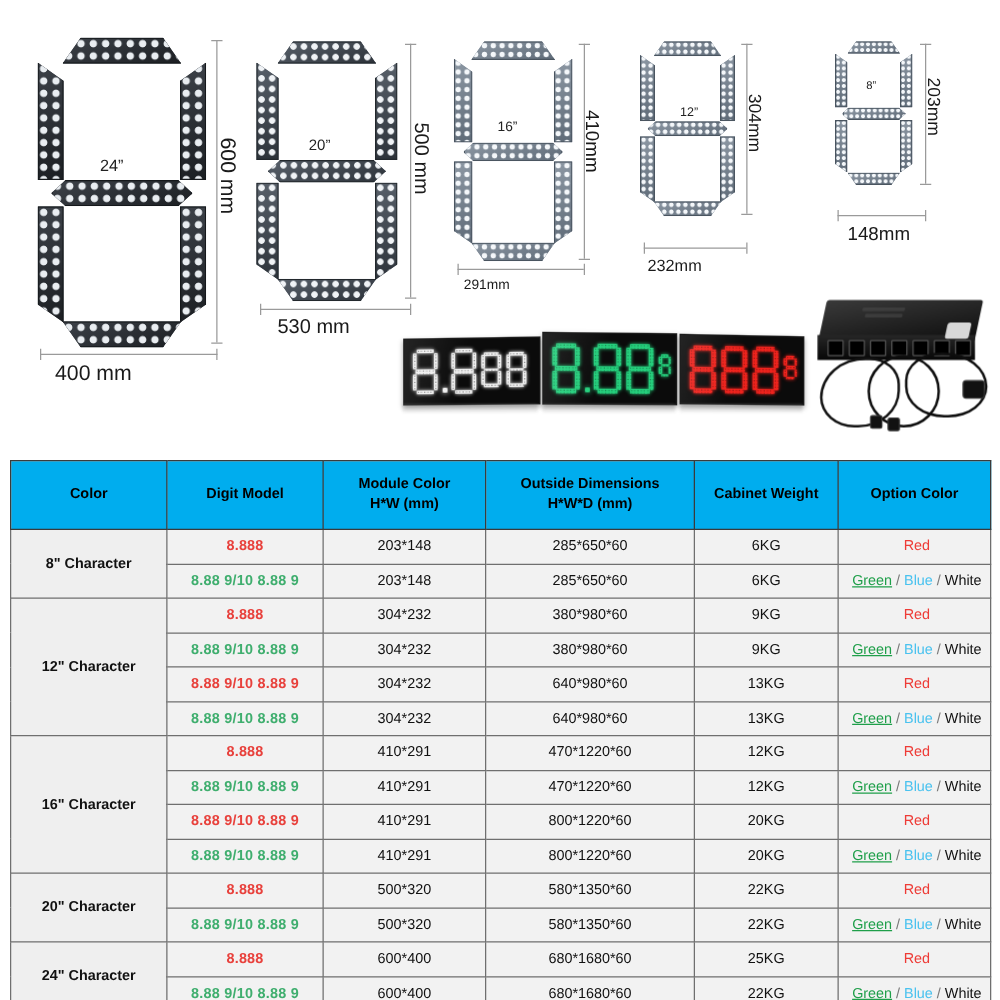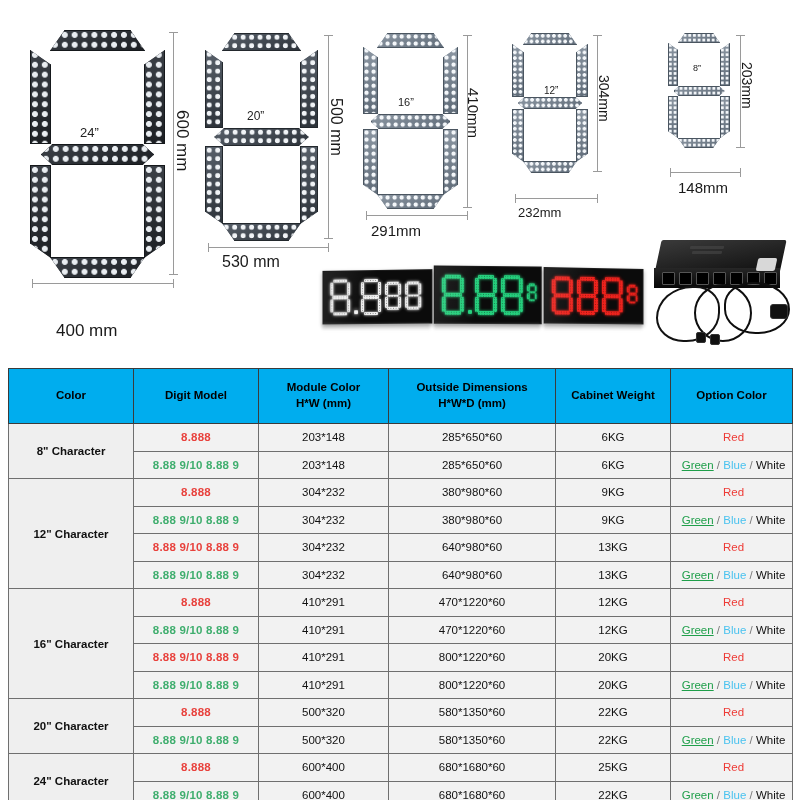--- a/index.html
+++ b/index.html
@@ -125,21 +125,21 @@
         </div>
       <div class="lbl-inch" style="left:50px;top:95px;font-size:13px;">24”</div>
     </div>
     <div class="dim-line-v" style="left:173px;top:32px;height:242px;"></div>
     <div class="dim-cap-h" style="left:169px;top:32px;"></div>
     <div class="dim-cap-h" style="left:169px;top:274px;"></div>
     <div class="dim-text vert" style="left:192px;top:110px;font-size:17px;">600 mm</div>
     <div class="dim-line-h" style="left:32px;top:283px;width:142px;"></div>
     <div class="dim-cap-v" style="left:32px;top:279px;"></div>
     <div class="dim-cap-v" style="left:173px;top:279px;"></div>
-    <div class="dim-text" style="left:56px;top:289px;font-size:17px;margin-top:32px;">400 mm</div>
+    <div class="dim-text" style="left:44px;top:289px;font-size:17px;">400 mm</div>
 
     <div class="digit-group" style="left:205px;top:33px;">
       <div class="seg-digit" id="d20" style="width:113px;height:208px;">
           <div class="seg" style="left: 17px; top: 0px; width: 79px; height: 18px; background-color: rgb(89, 97, 107); background-image: radial-gradient(circle, rgb(240, 243, 246) 2.2842px, rgba(0, 0, 0, 0) 2.8842px), linear-gradient(160deg, rgb(89, 97, 107), rgb(43, 49, 56)); background-size: 8.46px 8.46px, 100% 100%; clip-path: polygon(12.6px 0px, calc(100% - 12.6px) 0px, 100% 100%, 0px 100%); box-shadow: rgb(35, 40, 45) 0px 0px 0px 1px inset;"></div>
           <div class="seg" style="left: 0px; top: 17px; width: 18px; height: 78px; background-color: rgb(89, 97, 107); background-image: radial-gradient(circle, rgb(240, 243, 246) 2.2842px, rgba(0, 0, 0, 0) 2.8842px), linear-gradient(160deg, rgb(89, 97, 107), rgb(43, 49, 56)); background-size: 8.46px 8.46px, 100% 100%; clip-path: polygon(0px 0px, 100% 12.6px, 100% 100%, 0px 100%); box-shadow: rgb(35, 40, 45) 0px 0px 0px 1px inset;"></div>
           <div class="seg" style="left: 95px; top: 17px; width: 18px; height: 78px; background-color: rgb(89, 97, 107); background-image: radial-gradient(circle, rgb(240, 243, 246) 2.2842px, rgba(0, 0, 0, 0) 2.8842px), linear-gradient(160deg, rgb(89, 97, 107), rgb(43, 49, 56)); background-size: 8.46px 8.46px, 100% 100%; clip-path: polygon(0px 12.6px, 100% 0px, 100% 100%, 0px 100%); box-shadow: rgb(35, 40, 45) 0px 0px 0px 1px inset;"></div>
           <div class="seg" style="left: 9.35px; top: 95px; width: 94.3px; height: 18px; background-color: rgb(89, 97, 107); background-image: radial-gradient(circle, rgb(240, 243, 246) 2.2842px, rgba(0, 0, 0, 0) 2.8842px), linear-gradient(160deg, rgb(89, 97, 107), rgb(43, 49, 56)); background-size: 8.46px 8.46px, 100% 100%; clip-path: polygon(9.9px 0px, calc(100% - 9.9px) 0px, 100% 50%, calc(100% - 9.9px) 100%, 9.9px 100%, 0px 50%); box-shadow: rgb(35, 40, 45) 0px 0px 0px 1px inset;"></div>
           <div class="seg" style="left: 0px; top: 113px; width: 18px; height: 78px; background-color: rgb(89, 97, 107); background-image: radial-gradient(circle, rgb(240, 243, 246) 2.2842px, rgba(0, 0, 0, 0) 2.8842px), linear-gradient(160deg, rgb(89, 97, 107), rgb(43, 49, 56)); background-size: 8.46px 8.46px, 100% 100%; clip-path: polygon(0px 0px, 100% 0px, 100% 100%, 0px calc(100% - 12.6px)); box-shadow: rgb(35, 40, 45) 0px 0px 0px 1px inset;"></div>
           <div class="seg" style="left: 95px; top: 113px; width: 18px; height: 78px; background-color: rgb(89, 97, 107); background-image: radial-gradient(circle, rgb(240, 243, 246) 2.2842px, rgba(0, 0, 0, 0) 2.8842px), linear-gradient(160deg, rgb(89, 97, 107), rgb(43, 49, 56)); background-size: 8.46px 8.46px, 100% 100%; clip-path: polygon(0px 0px, 100% 0px, 100% calc(100% - 12.6px), 0px 100%); box-shadow: rgb(35, 40, 45) 0px 0px 0px 1px inset;"></div>
           <div class="seg" style="left: 17px; top: 190px; width: 79px; height: 18px; background-color: rgb(89, 97, 107); background-image: radial-gradient(circle, rgb(240, 243, 246) 2.2842px, rgba(0, 0, 0, 0) 2.8842px), linear-gradient(160deg, rgb(89, 97, 107), rgb(43, 49, 56)); background-size: 8.46px 8.46px, 100% 100%; clip-path: polygon(0px 0px, 100% 0px, calc(100% - 12.6px) 100%, 12.6px 100%); box-shadow: rgb(35, 40, 45) 0px 0px 0px 1px inset;"></div>
@@ -167,21 +167,21 @@
         </div>
       <div class="lbl-inch" style="left:35px;top:63px;font-size:11px;">16”</div>
     </div>
     <div class="dim-line-v" style="left:467px;top:35px;height:172px;"></div>
     <div class="dim-cap-h" style="left:463px;top:35px;"></div>
     <div class="dim-cap-h" style="left:463px;top:207px;"></div>
     <div class="dim-text vert" style="left:482px;top:88px;font-size:15px;">410mm</div>
     <div class="dim-line-h" style="left:366px;top:215px;width:101px;"></div>
     <div class="dim-cap-v" style="left:366px;top:211px;"></div>
     <div class="dim-cap-v" style="left:467px;top:211px;"></div>
-    <div class="dim-text" style="left:371px;top:222px;font-size:15px;">291mm</div>
+    <div class="dim-text" style="left:371px;top:222px;font-size:11px;">291mm</div>
 
     <div class="digit-group" style="left:512px;top:33px;">
       <div class="seg-digit" id="d12" style="width:76px;height:140px;">
           <div class="seg" style="left: 11px; top: 0px; width: 54px; height: 12px; background-color: rgb(141, 152, 164); background-image: radial-gradient(circle, rgb(244, 247, 250) 1.5228px, rgba(0, 0, 0, 0) 2.1228px), linear-gradient(160deg, rgb(141, 152, 164), rgb(94, 106, 119)); background-size: 5.64px 5.64px, 100% 100%; clip-path: polygon(8.4px 0px, calc(100% - 8.4px) 0px, 100% 100%, 0px 100%); box-shadow: rgb(74, 85, 96) 0px 0px 0px 1px inset;"></div>
           <div class="seg" style="left: 0px; top: 11px; width: 12px; height: 53px; background-color: rgb(141, 152, 164); background-image: radial-gradient(circle, rgb(244, 247, 250) 1.5228px, rgba(0, 0, 0, 0) 2.1228px), linear-gradient(160deg, rgb(141, 152, 164), rgb(94, 106, 119)); background-size: 5.64px 5.64px, 100% 100%; clip-path: polygon(0px 0px, 100% 8.4px, 100% 100%, 0px 100%); box-shadow: rgb(74, 85, 96) 0px 0px 0px 1px inset;"></div>
           <div class="seg" style="left: 64px; top: 11px; width: 12px; height: 53px; background-color: rgb(141, 152, 164); background-image: radial-gradient(circle, rgb(244, 247, 250) 1.5228px, rgba(0, 0, 0, 0) 2.1228px), linear-gradient(160deg, rgb(141, 152, 164), rgb(94, 106, 119)); background-size: 5.64px 5.64px, 100% 100%; clip-path: polygon(0px 8.4px, 100% 0px, 100% 100%, 0px 100%); box-shadow: rgb(74, 85, 96) 0px 0px 0px 1px inset;"></div>
           <div class="seg" style="left: 6.05px; top: 64px; width: 63.9px; height: 12px; background-color: rgb(141, 152, 164); background-image: radial-gradient(circle, rgb(244, 247, 250) 1.5228px, rgba(0, 0, 0, 0) 2.1228px), linear-gradient(160deg, rgb(141, 152, 164), rgb(94, 106, 119)); background-size: 5.64px 5.64px, 100% 100%; clip-path: polygon(6.6px 0px, calc(100% - 6.6px) 0px, 100% 50%, calc(100% - 6.6px) 100%, 6.6px 100%, 0px 50%); box-shadow: rgb(74, 85, 96) 0px 0px 0px 1px inset;"></div>
           <div class="seg" style="left: 0px; top: 76px; width: 12px; height: 53px; background-color: rgb(141, 152, 164); background-image: radial-gradient(circle, rgb(244, 247, 250) 1.5228px, rgba(0, 0, 0, 0) 2.1228px), linear-gradient(160deg, rgb(141, 152, 164), rgb(94, 106, 119)); background-size: 5.64px 5.64px, 100% 100%; clip-path: polygon(0px 0px, 100% 0px, 100% 100%, 0px calc(100% - 8.4px)); box-shadow: rgb(74, 85, 96) 0px 0px 0px 1px inset;"></div>
           <div class="seg" style="left: 64px; top: 76px; width: 12px; height: 53px; background-color: rgb(141, 152, 164); background-image: radial-gradient(circle, rgb(244, 247, 250) 1.5228px, rgba(0, 0, 0, 0) 2.1228px), linear-gradient(160deg, rgb(141, 152, 164), rgb(94, 106, 119)); background-size: 5.64px 5.64px, 100% 100%; clip-path: polygon(0px 0px, 100% 0px, 100% calc(100% - 8.4px), 0px 100%); box-shadow: rgb(74, 85, 96) 0px 0px 0px 1px inset;"></div>
           <div class="seg" style="left: 11px; top: 128px; width: 54px; height: 12px; background-color: rgb(141, 152, 164); background-image: radial-gradient(circle, rgb(244, 247, 250) 1.5228px, rgba(0, 0, 0, 0) 2.1228px), linear-gradient(160deg, rgb(141, 152, 164), rgb(94, 106, 119)); background-size: 5.64px 5.64px, 100% 100%; clip-path: polygon(0px 0px, 100% 0px, calc(100% - 8.4px) 100%, 8.4px 100%); box-shadow: rgb(74, 85, 96) 0px 0px 0px 1px inset;"></div>

